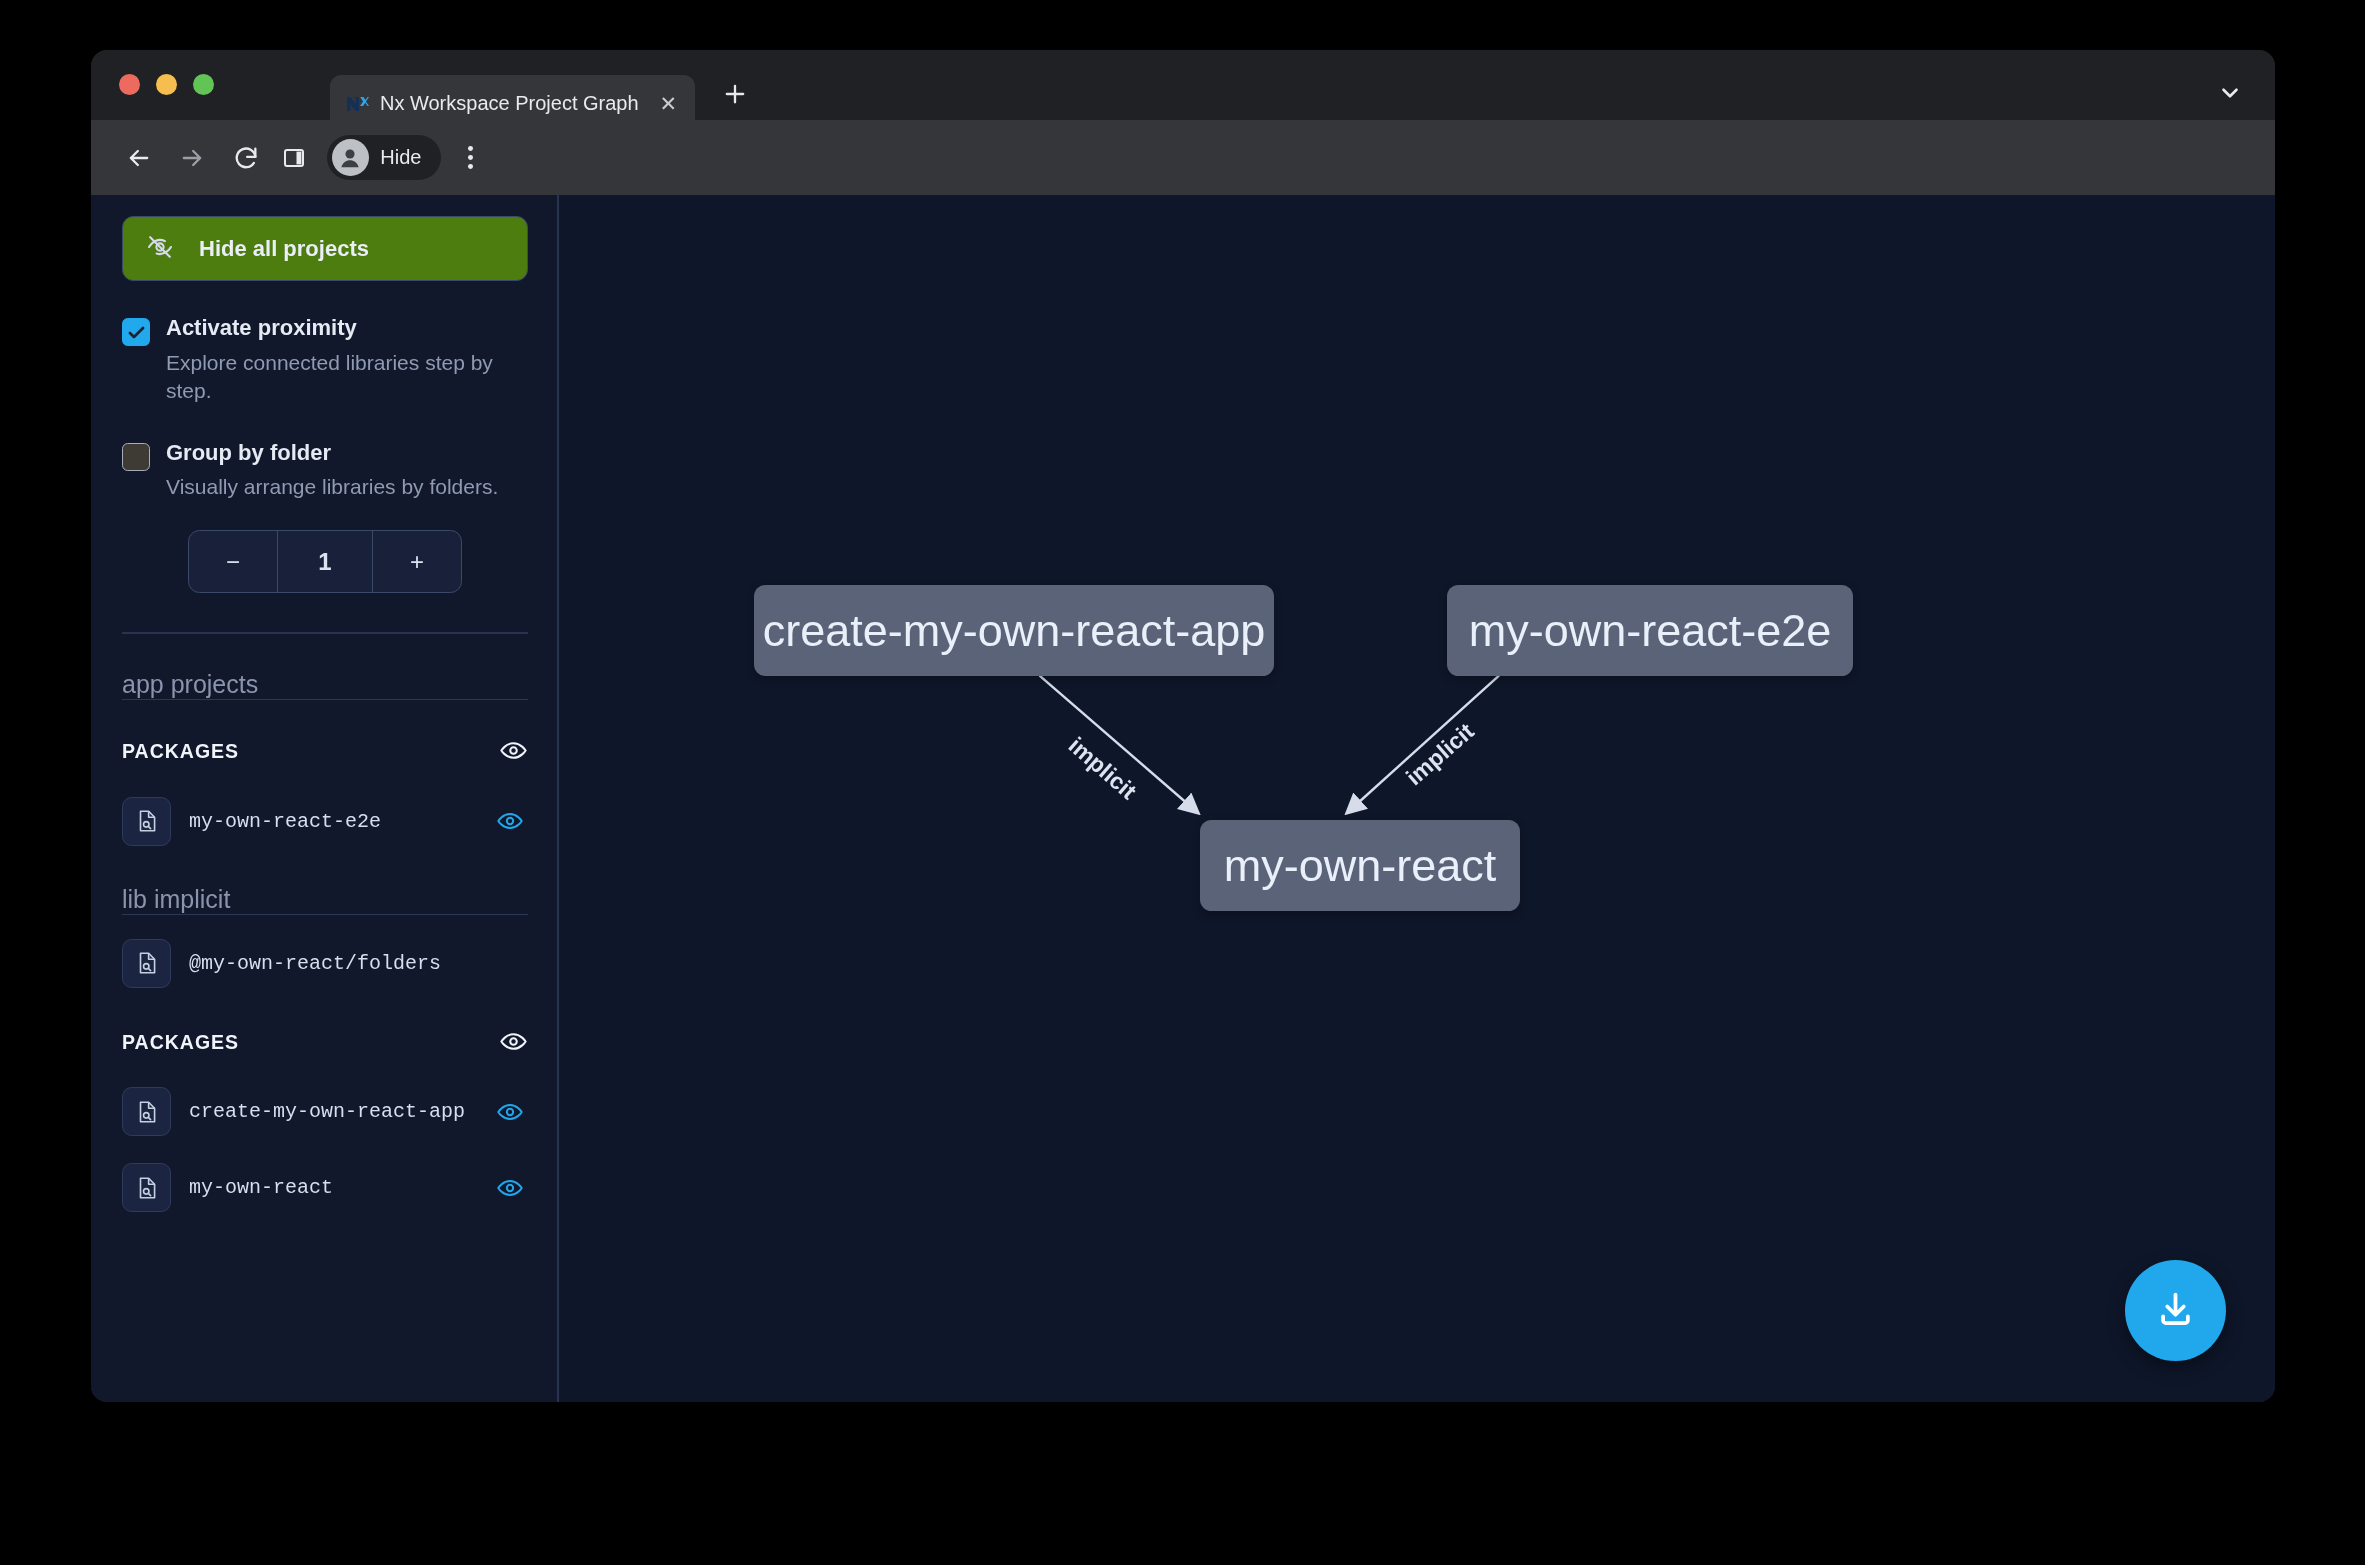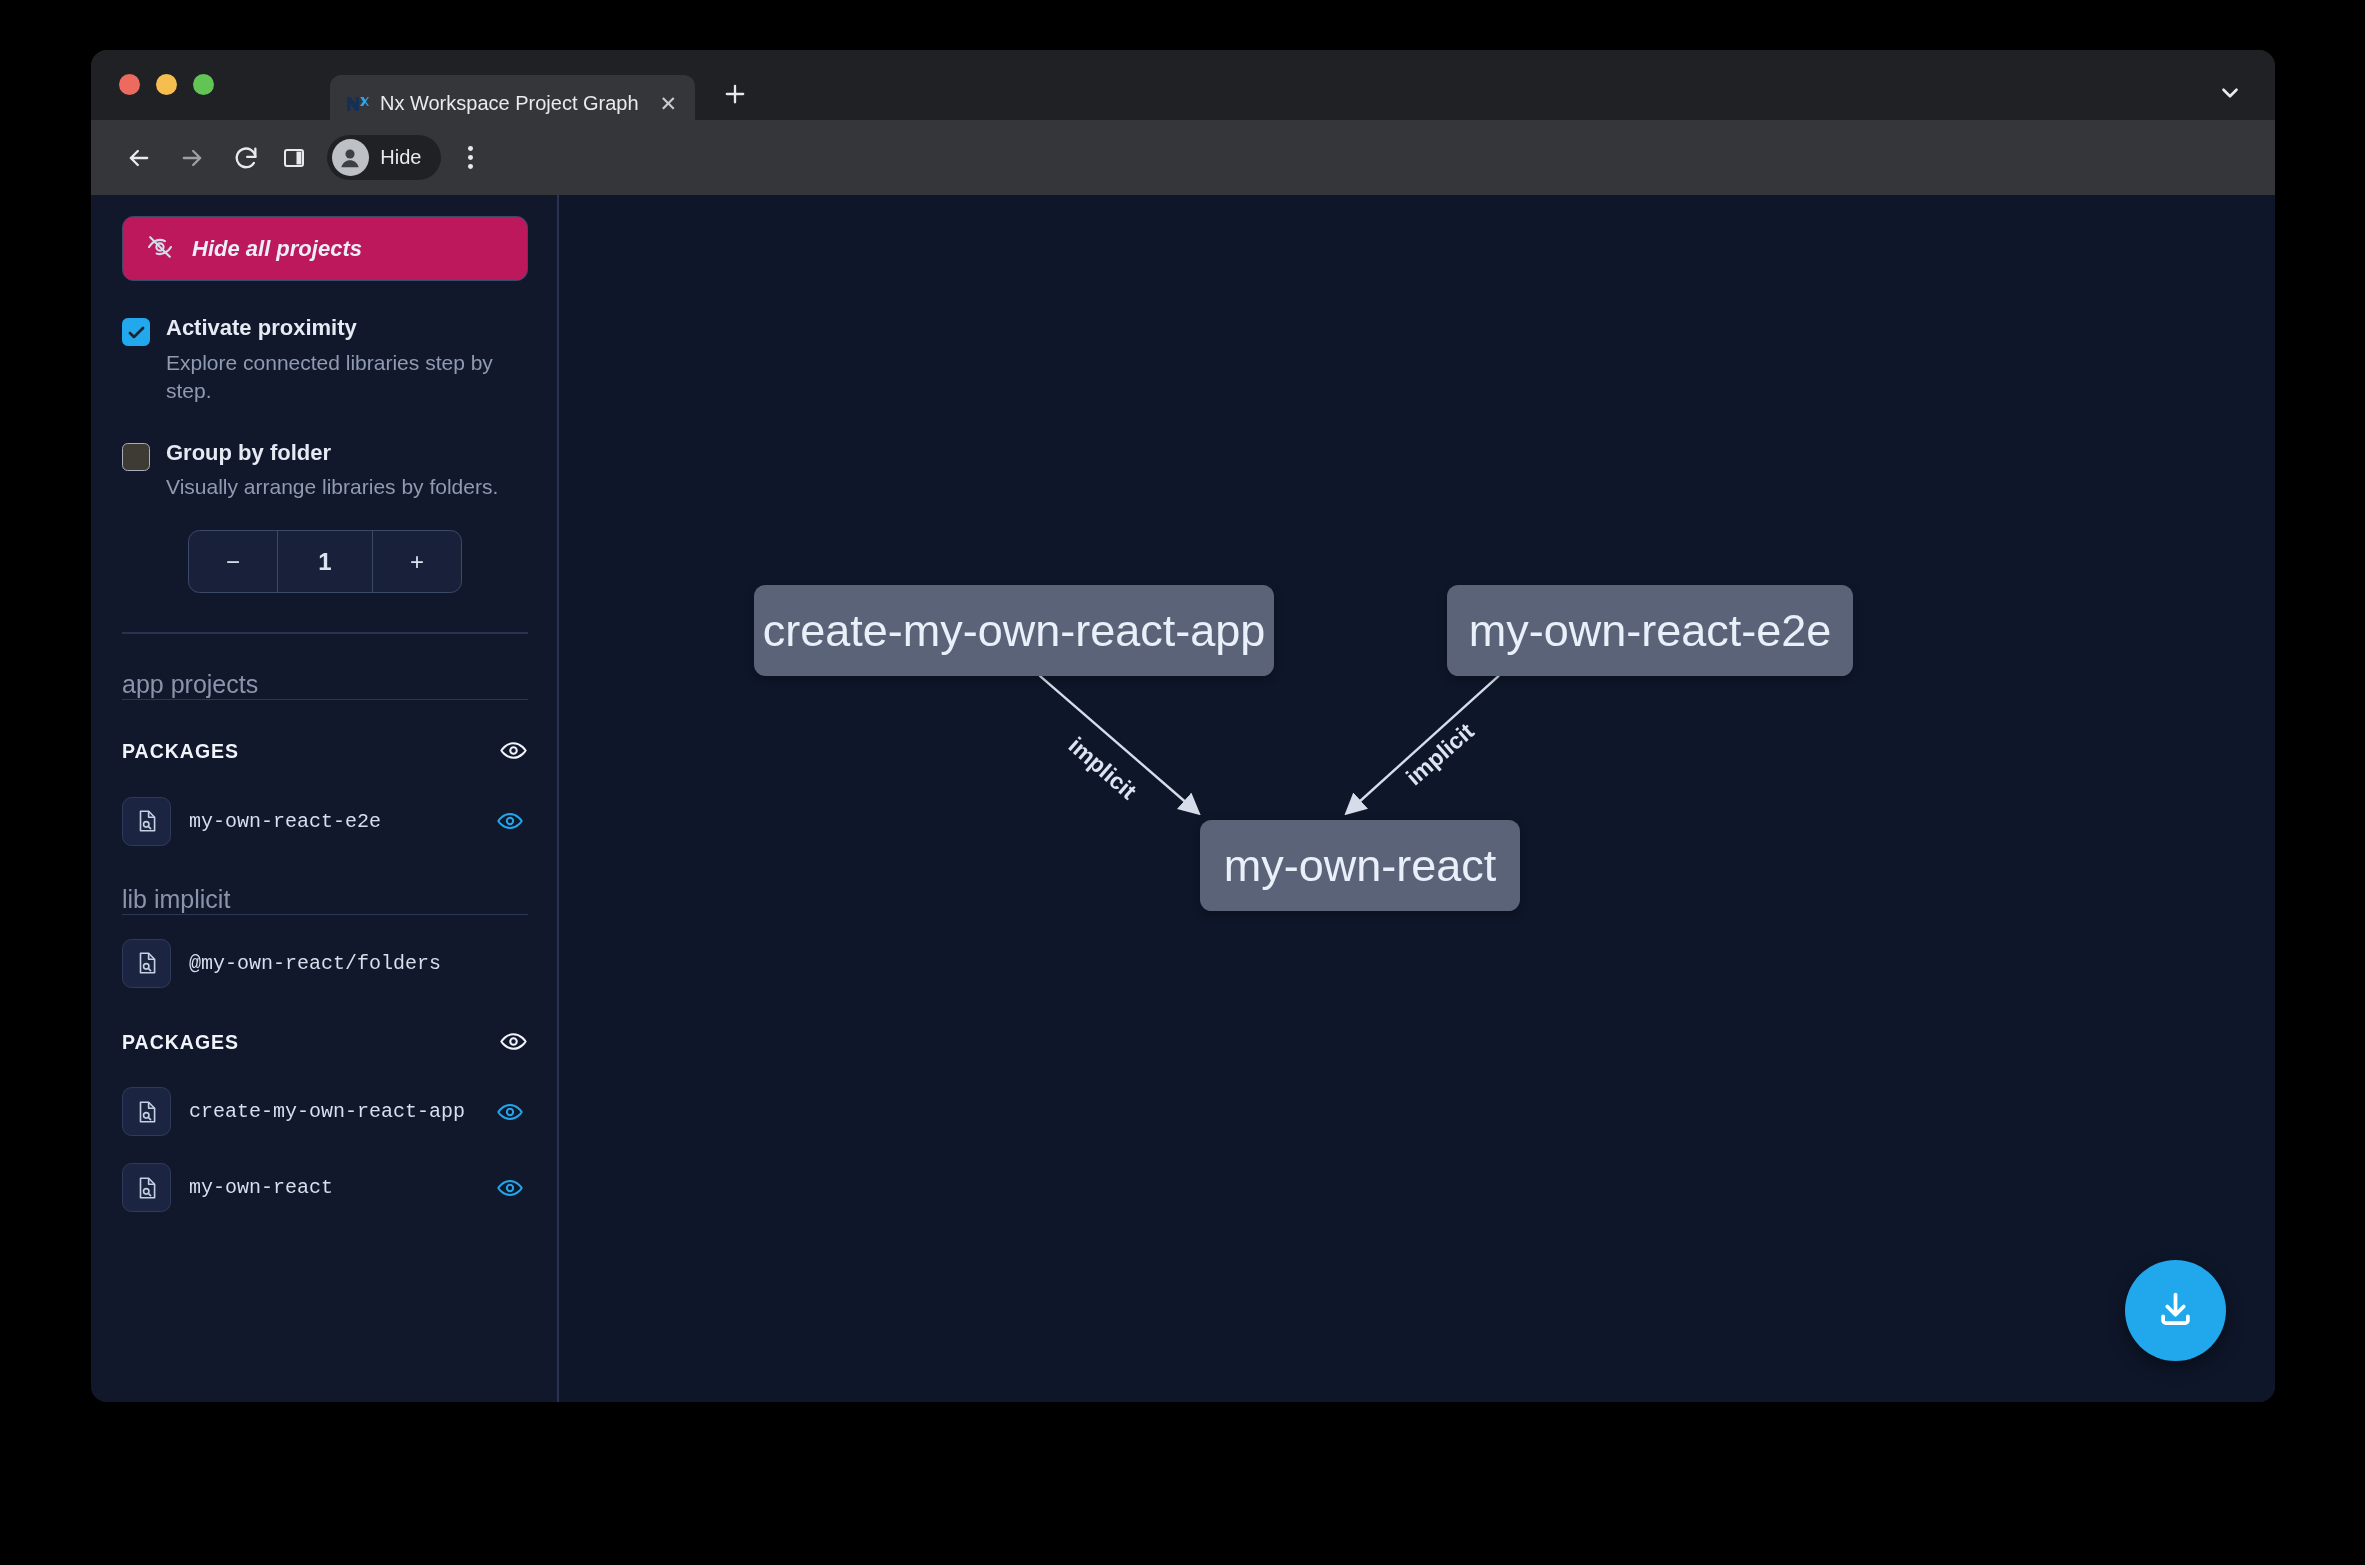--- a/index.html
+++ b/index.html
@@ -169,26 +169,25 @@
     width: 1.6px; height: 100%;
     background: #273350;
   }
   .sb-inner { padding: 0 31px; position: relative; }
 
   .sb-button {
     margin-top: 21px;
     height: 65px;
     border: 1.6px solid #3B4A68;
     border-radius: 11.4px;
-    background: #be185d;
+    background: #4d7c0f;
     display: flex; align-items: center;
-    gap: 18px;
+    gap: 25px;
     padding: 0 23px;
     box-sizing: border-box;
-    font-style: italic;
   }
   .sb-button-label {
     color: #EAEEF7;
     font-size: 22px;
     font-weight: bold;
   }
 
   .opt-row {
     display: flex;
     gap: 16px;

